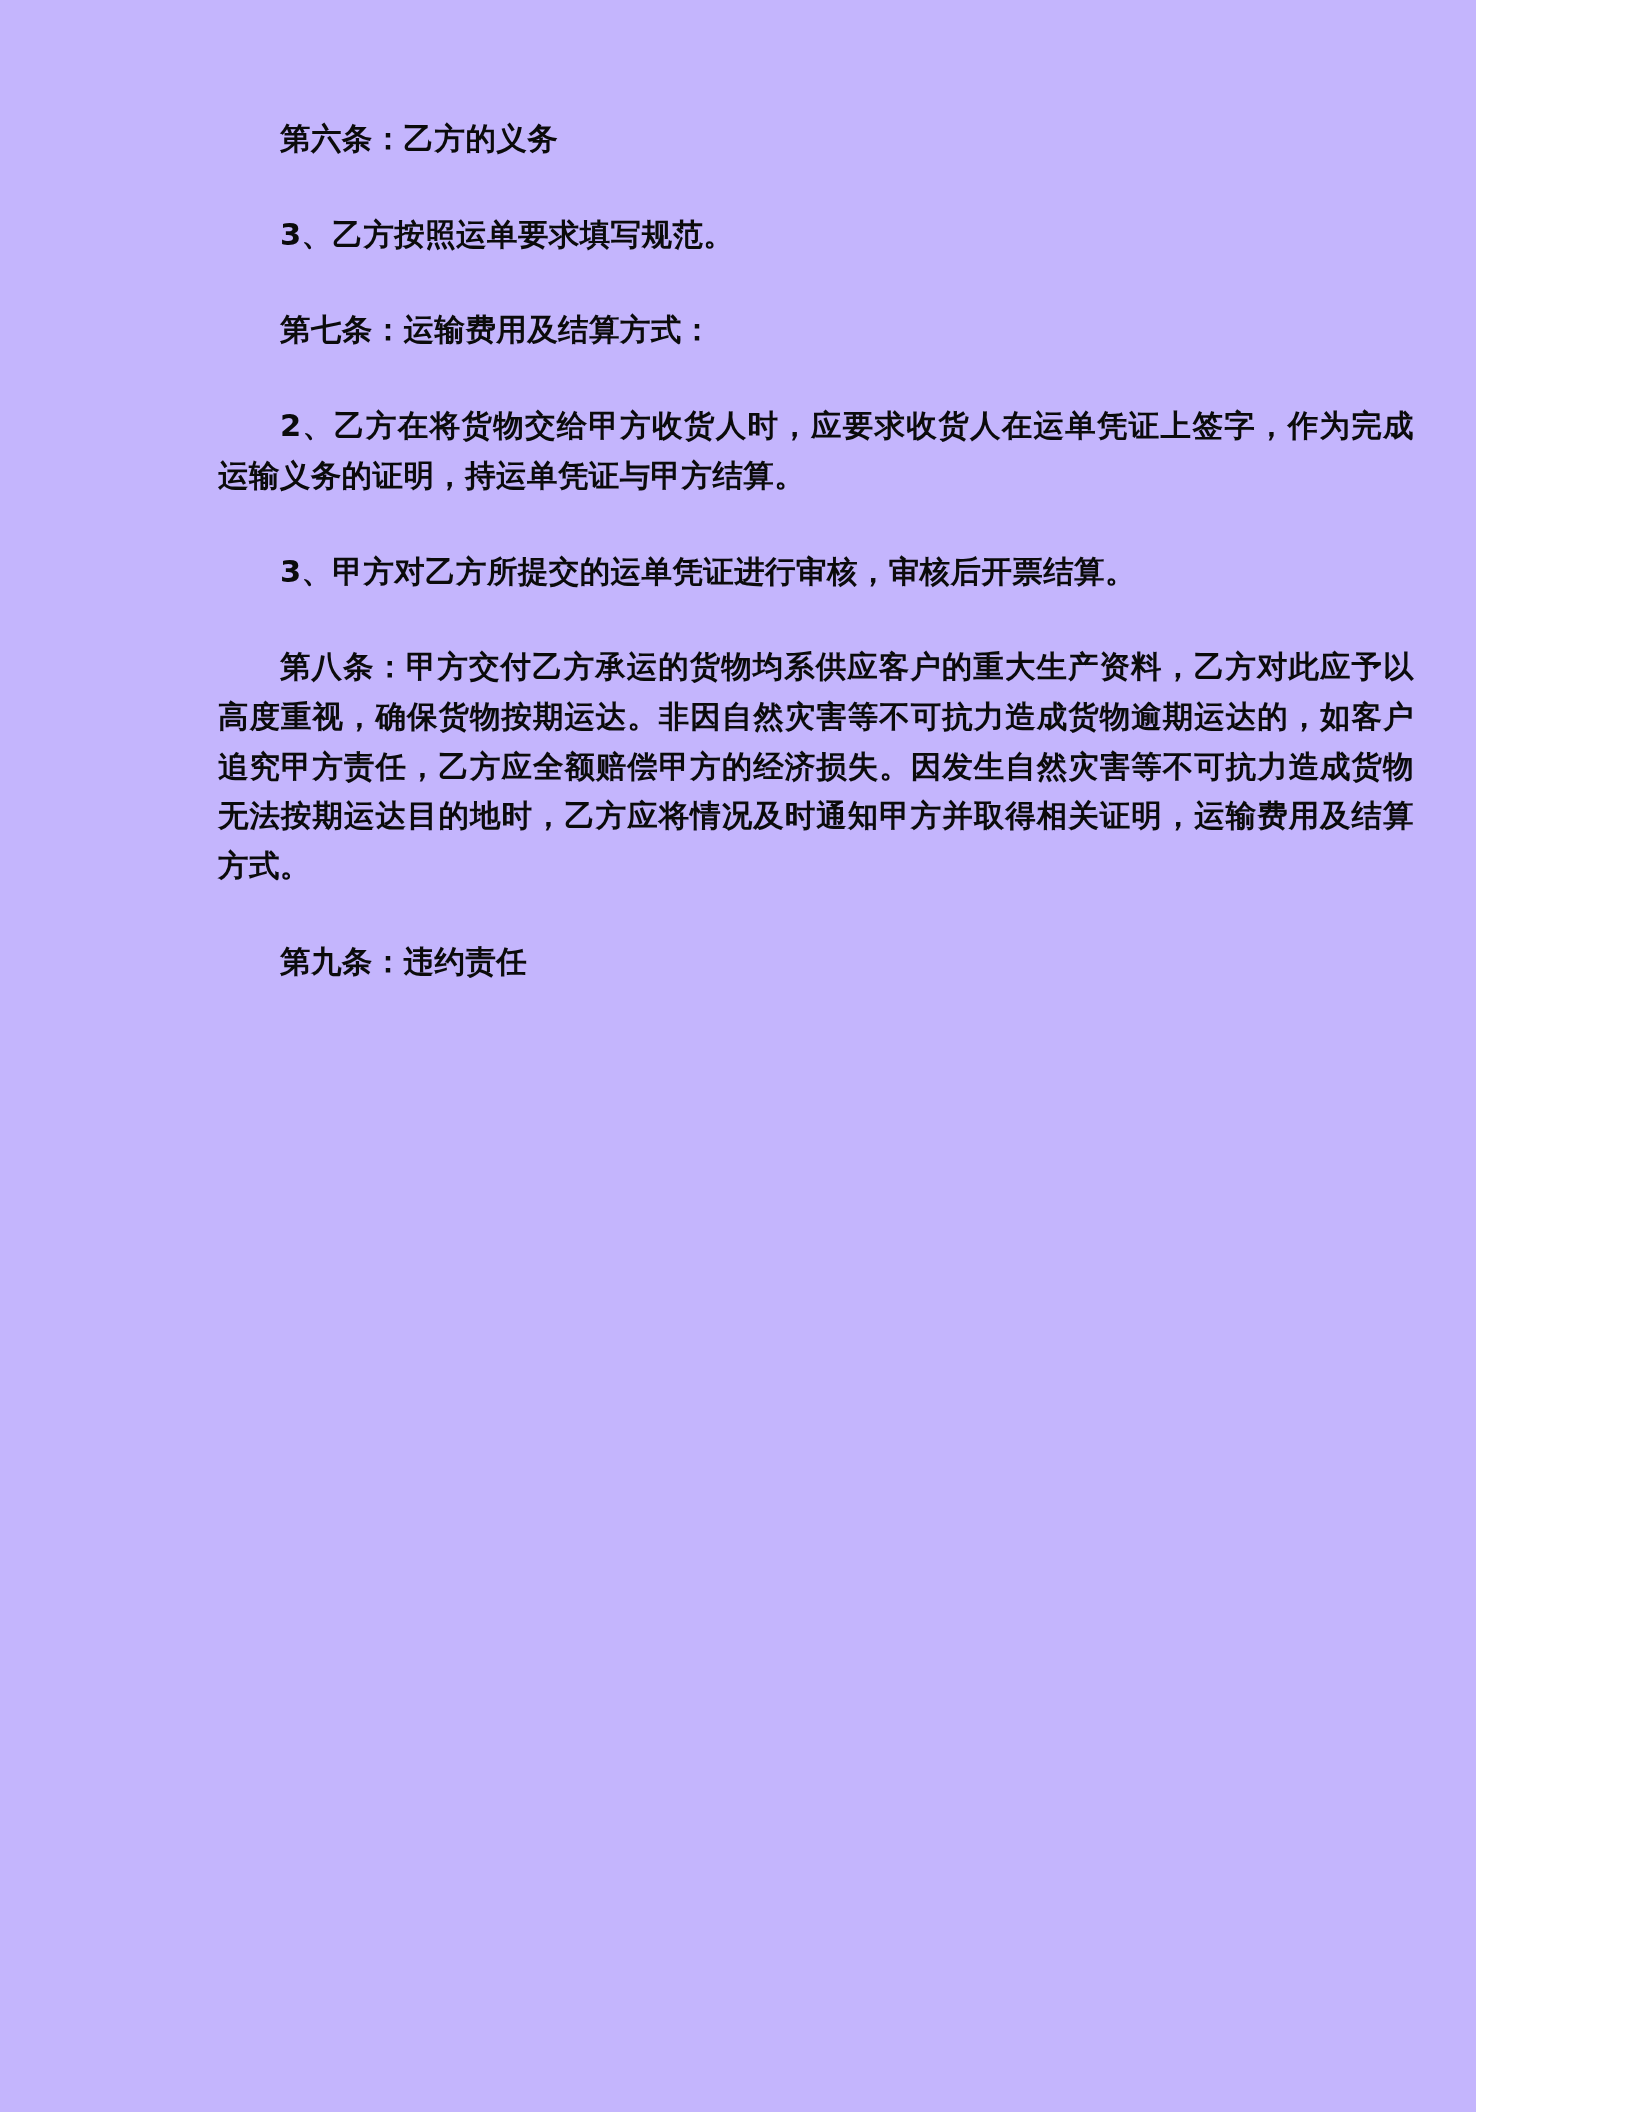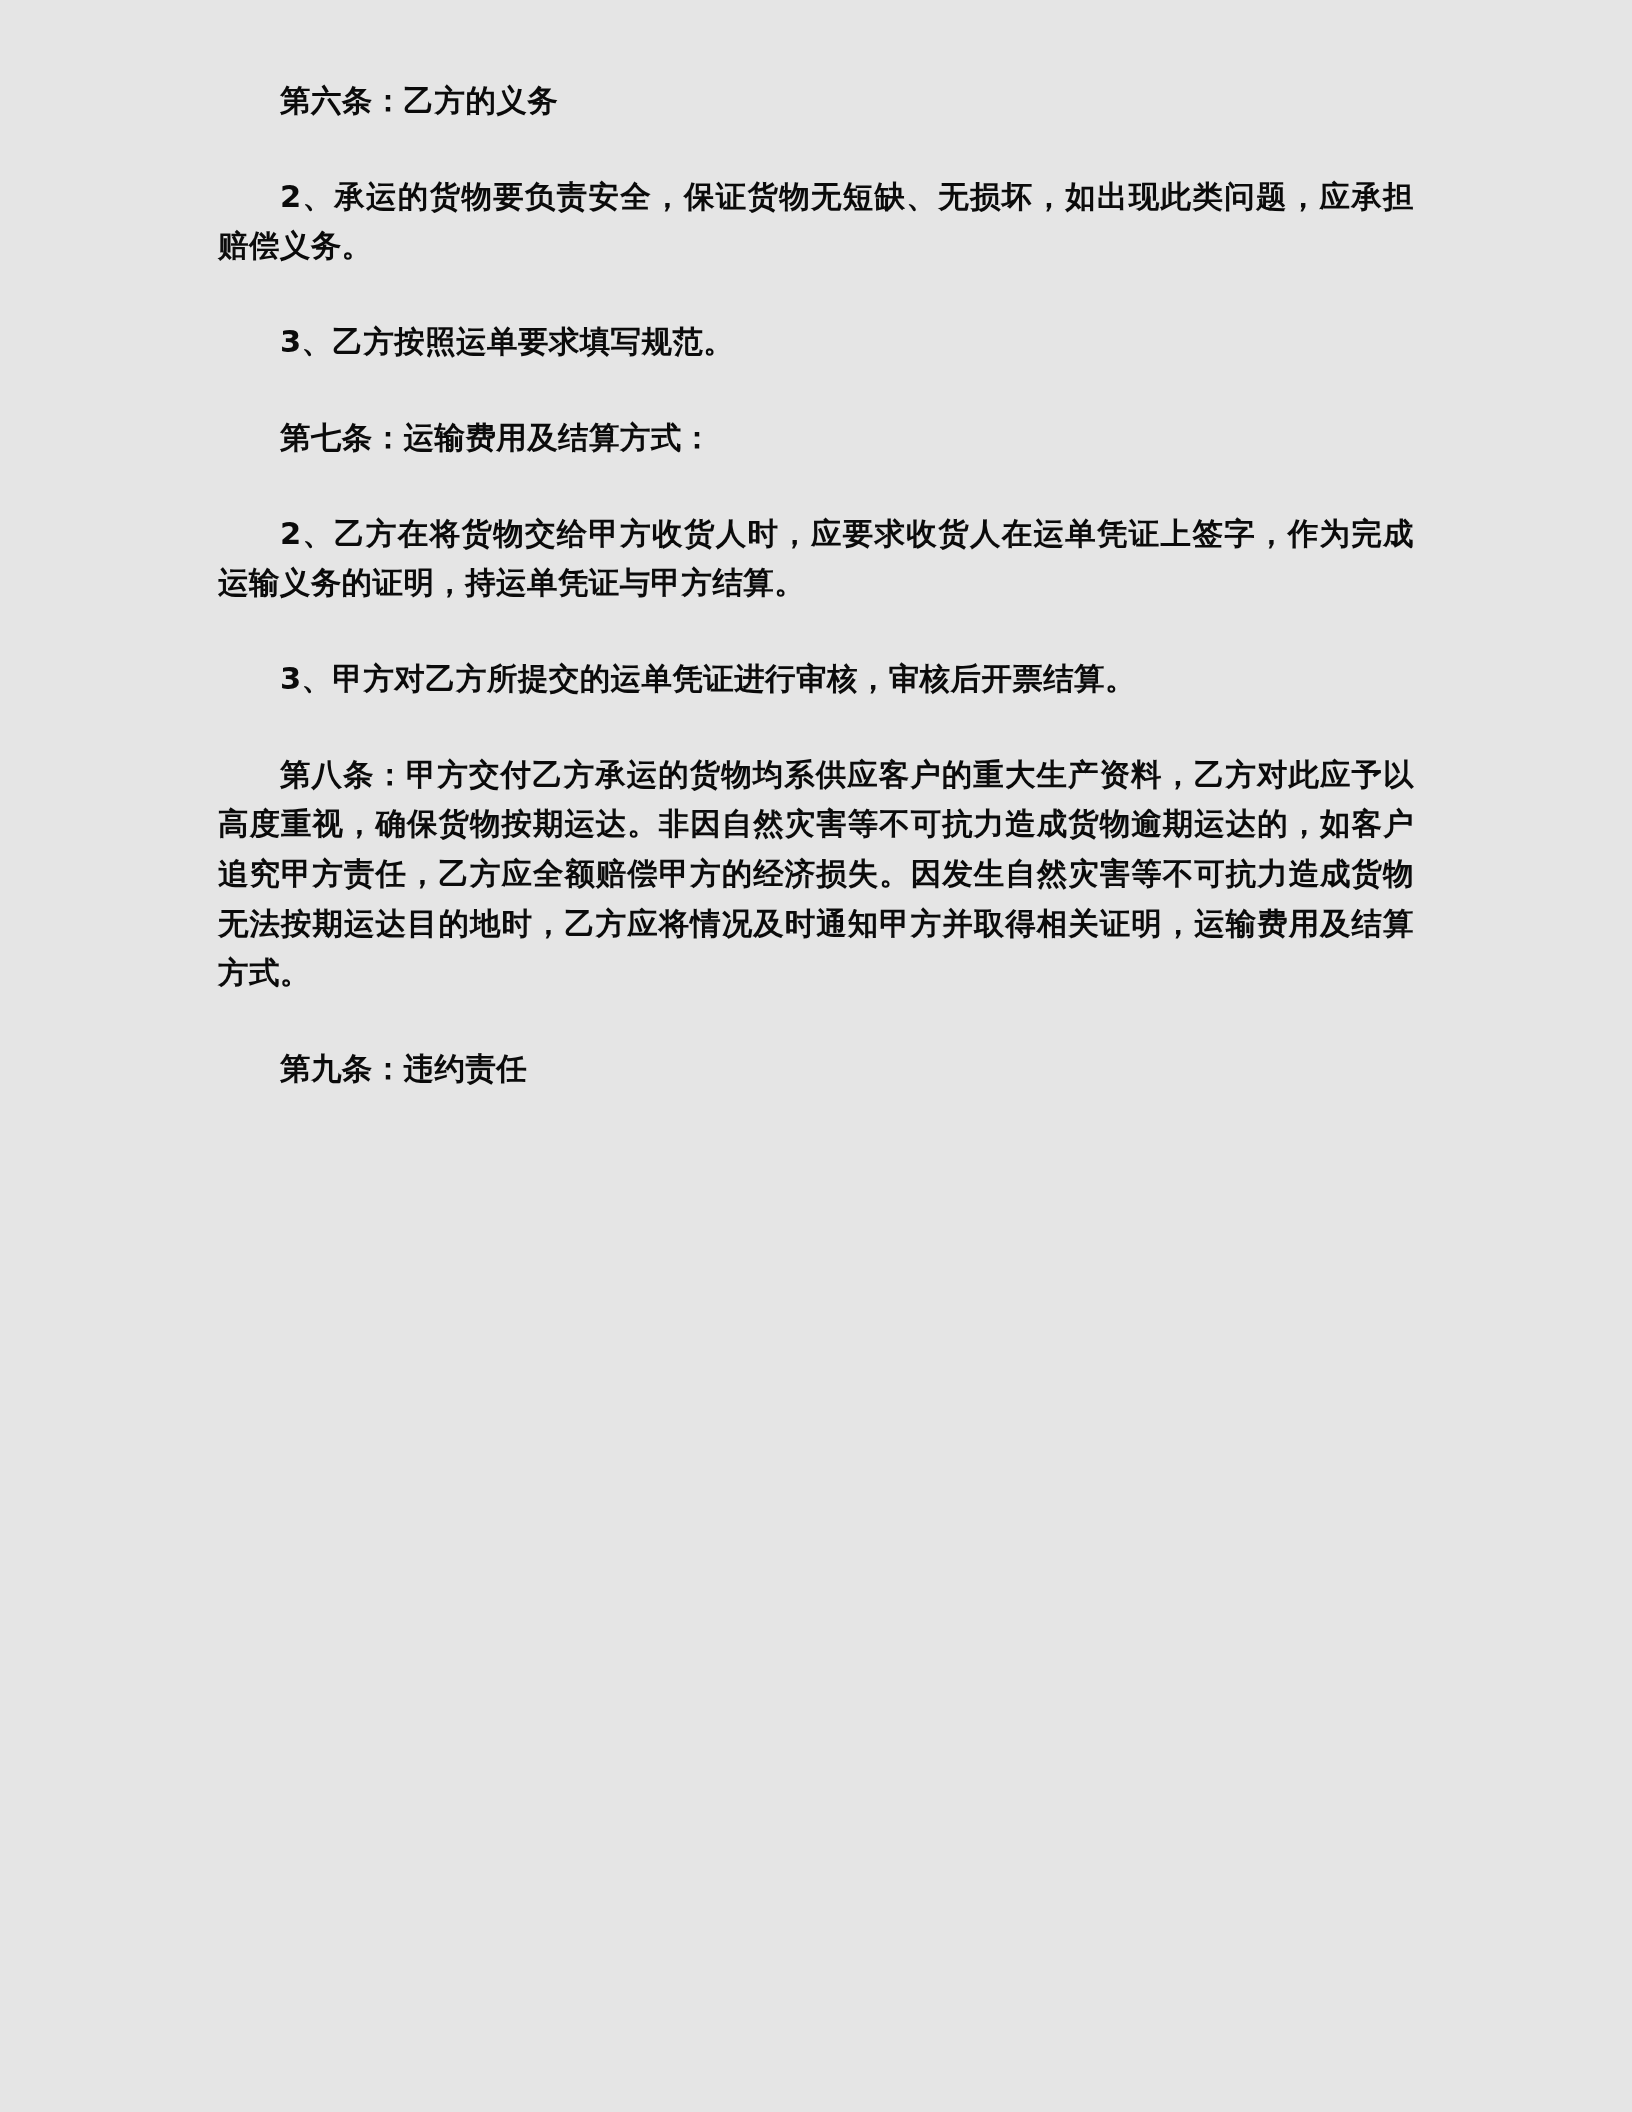--- a/index.html
+++ b/index.html
@@ -9,24 +9,24 @@
   }
   body {
     width: 1632px;
     height: 2112px;
     font-family: "DejaVu Sans", "Liberation Sans", sans-serif;
     color: #000000;
     overflow: hidden;
   }
   .page {
     box-sizing: border-box;
-    width: 1632px;
+    width: 1476px;
     height: 2112px;
-    padding: 76px 218px 0 218px;
-    background: #e5e5e5;
+    padding: 114px 218px 0 218px;
+    background: #c4b5fd;
   }
   .doc-body {
     width: 1196px;
   }
   p.para {
     margin: 0 0 46px 0;
     font-size: 30.5px;
     line-height: 1.63;
     font-weight: bold;
     letter-spacing: 0.4px;
@@ -38,21 +38,20 @@
   p.para:last-child {
     margin-bottom: 0;
   }
 </style>
 </head>
 <body>
 
 <div class="page">
   <div class="doc-body">
     <p class="para">第六条：乙方的义务</p>
-    <p class="para">2、承运的货物要负责安全，保证货物无短缺、无损坏，如出现此类问题，应承担赔偿义务。</p>
     <p class="para">3、乙方按照运单要求填写规范。</p>
     <p class="para">第七条：运输费用及结算方式：</p>
     <p class="para">2、乙方在将货物交给甲方收货人时，应要求收货人在运单凭证上签字，作为完成运输义务的证明，持运单凭证与甲方结算。</p>
     <p class="para">3、甲方对乙方所提交的运单凭证进行审核，审核后开票结算。</p>
     <p class="para">第八条：甲方交付乙方承运的货物均系供应客户的重大生产资料，乙方对此应予以高度重视，确保货物按期运达。非因自然灾害等不可抗力造成货物逾期运达的，如客户追究甲方责任，乙方应全额赔偿甲方的经济损失。因发生自然灾害等不可抗力造成货物无法按期运达目的地时，乙方应将情况及时通知甲方并取得相关证明，运输费用及结算方式。</p>
     <p class="para">第九条：违约责任</p>
   </div>
 </div>
 
 </body></html>

